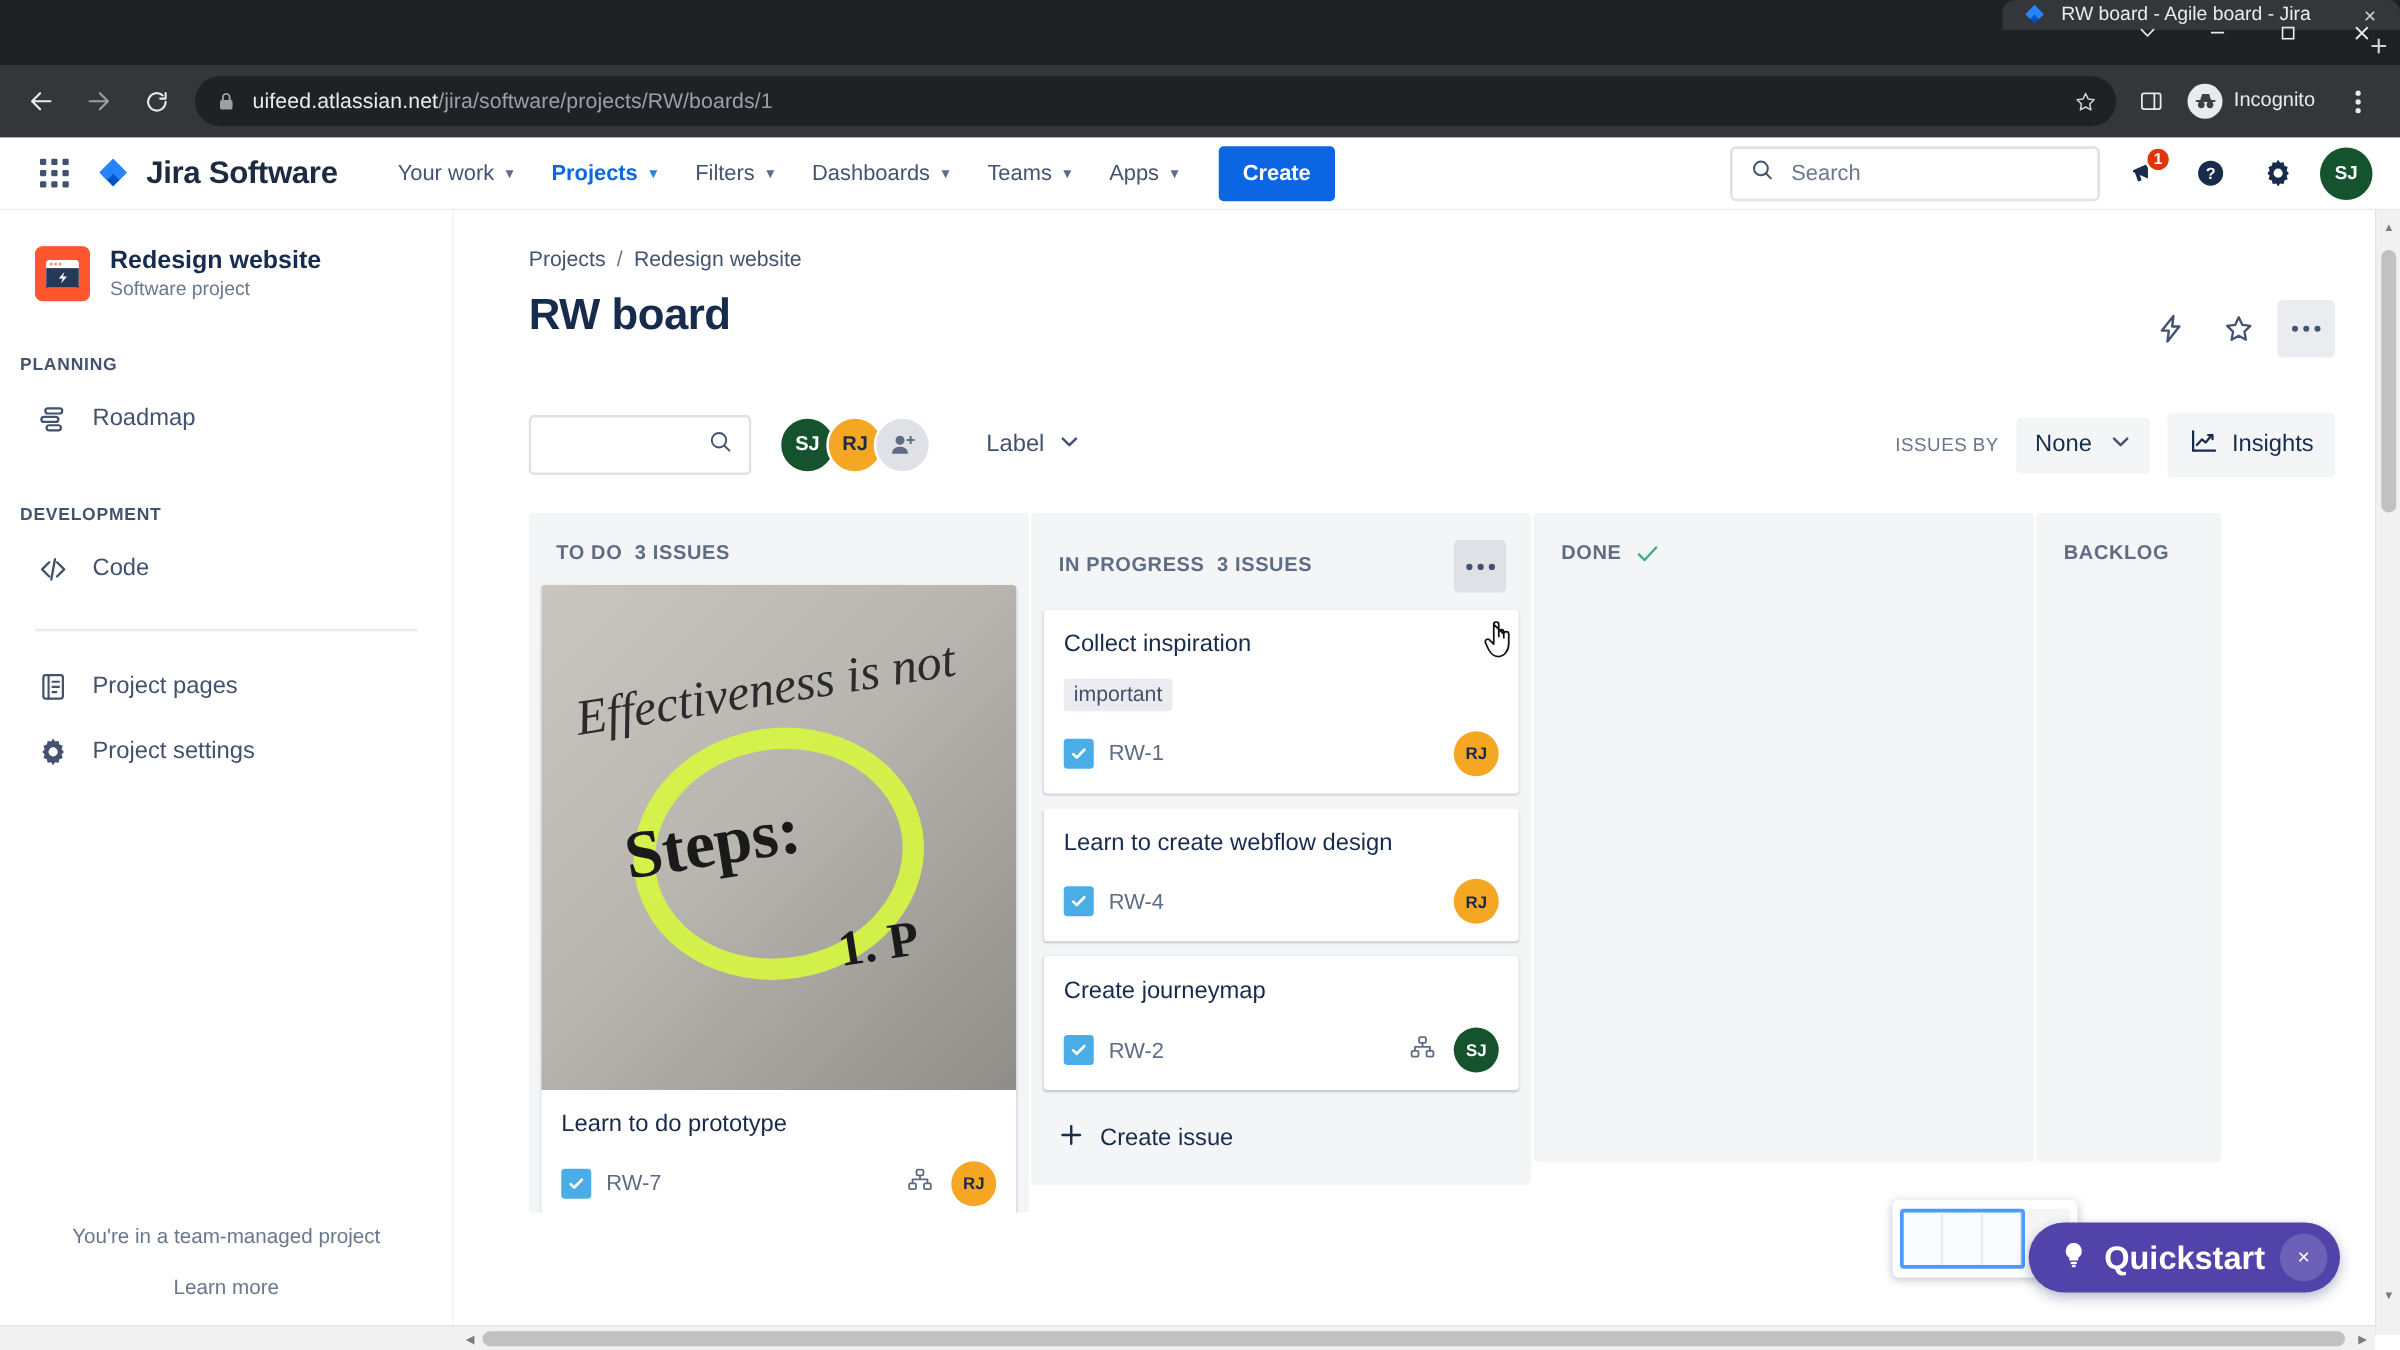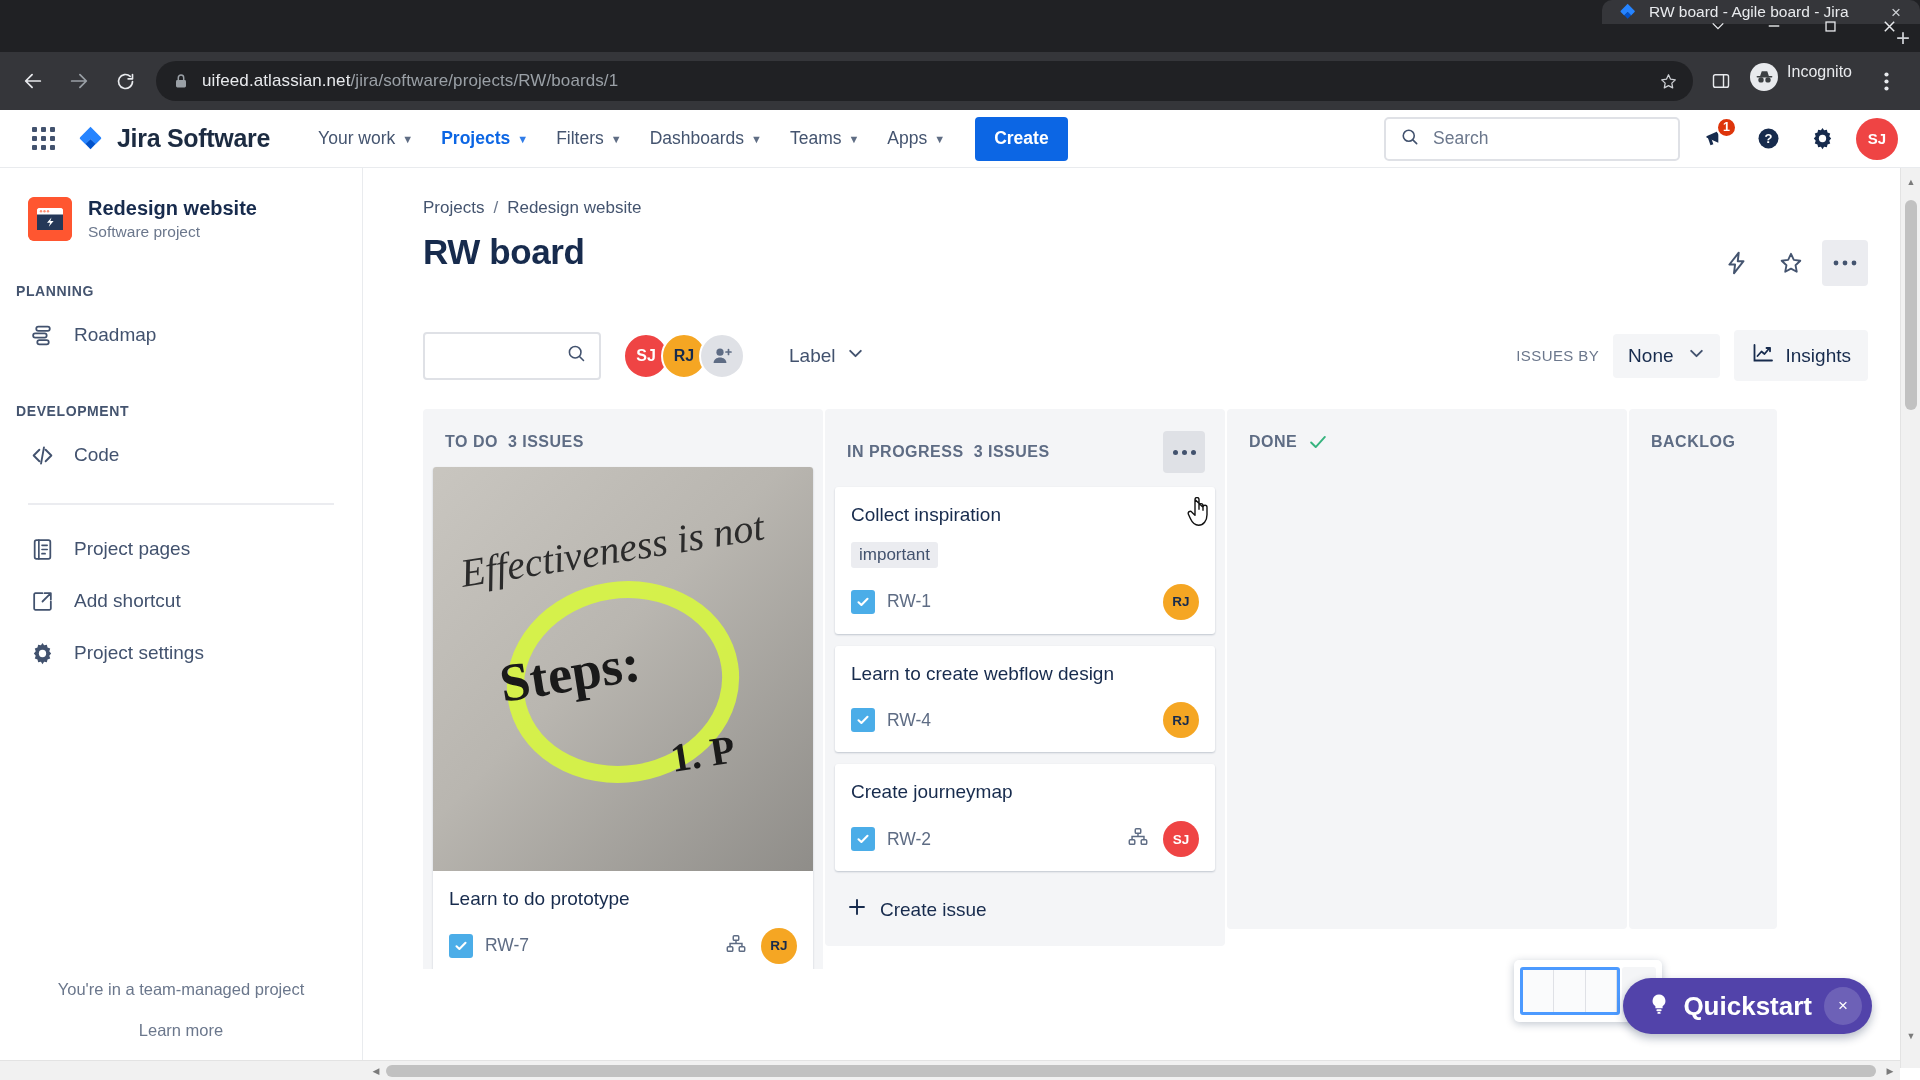--- a/index.html
+++ b/index.html
@@ -61,21 +61,21 @@
   }
   .lock-icon { flex: 0 0 16px; display: flex; align-items: center; }
   .url-text { font-size: 17px; color: #9aa0a6; white-space: nowrap; flex: 1; letter-spacing: .1px; }
   .url-text b { color: #e8eaed; font-weight: 400; }
   .omni-star { flex: 0 0 22px; color: #cdd0d4; display:flex; align-items:center; justify-content:center; }
   .tb-icon {
     width: 40px; height: 40px; display:flex; align-items:center; justify-content:center;
     color: #e8eaed; flex: 0 0 40px;
   }
   .incognito-pill {
-    display: flex; gap: 9px; height: 36px;
+    display: flex; align-items: center; gap: 9px; height: 36px;
     padding: 0 14px 0 5px; border-radius: 18px; margin-left: 4px;
     color: #e8eaed; font-size: 16px;
   }
   .incognito-avatar {
     width: 28px; height: 28px; border-radius: 50%; background: #e8eaed;
     display: flex; align-items: center; justify-content: center; flex: 0 0 28px;
   }
 
   
   .jira-nav {
@@ -120,21 +120,21 @@
   .badge {
     position: absolute; top: -2px; right: -3px; min-width: 21px; height: 21px;
     background: #de350b; color: #fff; border-radius: 11px; font-size: 12.5px;
     font-weight: 700; display: flex; align-items: center; justify-content: center;
     padding: 0 5px; border: 2px solid #fff;
   }
   .avatar {
     border-radius: 50%; display: flex; align-items: center; justify-content: center;
     color: #fff; font-weight: 700; flex: 0 0 auto;
   }
-  .avatar-sj { background: #ef4444; }
+  .avatar-sj { background: #14532d; }
   .avatar-rj { background: #f5a623; color: #172b4d; }
 
   
   .shell { display: flex; height: calc(1080px - 52px - 58px - 70px); }
 
   
   .sidebar {
     width: 363px; flex: 0 0 363px; background: #fff;
     border-right: 1px solid #e9ebee; position: relative;
     display: flex; flex-direction: column; padding-top: 28px;
@@ -548,29 +548,20 @@
     <div class="side-divider"></div>
 
     <div class="side-item">
       <span class="si-icon">
         <svg width="25" height="25" viewBox="0 0 24 24">
             <rect x="4.5" y="3" width="15" height="18" rx="1.8" stroke="#42526e" stroke-width="1.7" fill="none"></rect>
             <path d="M8.5 3v18M11.5 8h5M11.5 12h5M11.5 16h3" stroke="#42526e" stroke-width="1.6" stroke-linecap="round"></path>
           </svg>
       </span>
       <span>Project pages</span>
-    </div>
-    <div class="side-item">
-      <span class="si-icon">
-        <svg width="25" height="25" viewBox="0 0 24 24">
-            <path d="M12 4H5.2A1.2 1.2 0 0 0 4 5.2v13.6A1.2 1.2 0 0 0 5.2 20h13.6a1.2 1.2 0 0 0 1.2-1.2V12" stroke="#42526e" stroke-width="1.7" fill="none" stroke-linecap="round"></path>
-            <path d="M14 4h6v6M20 4l-8 8" stroke="#42526e" stroke-width="1.7" fill="none" stroke-linecap="round" stroke-linejoin="round"></path>
-          </svg>
-      </span>
-      <span>Add shortcut</span>
     </div>
     <div class="side-item">
       <span class="si-icon">
         <svg width="25" height="25" viewBox="0 0 24 24">
           <path d="M12 1.8l1.5 2.3 2.7-.5.6 2.7 2.6 1-.9 2.6 1.8 2.1-1.8 2.1.9 2.6-2.6 1-.6 2.7-2.7-.5L12 22.2l-1.5-2.3-2.7.5-.6-2.7-2.6-1 .9-2.6L3.7 12l1.8-2.1-.9-2.6 2.6-1 .6-2.7 2.7.5L12 1.8z" fill="#42526e"></path>
           <circle cx="12" cy="12" r="3.5" fill="#fff"></circle>
         </svg>
       </span>
       <span>Project settings</span>
     </div>

